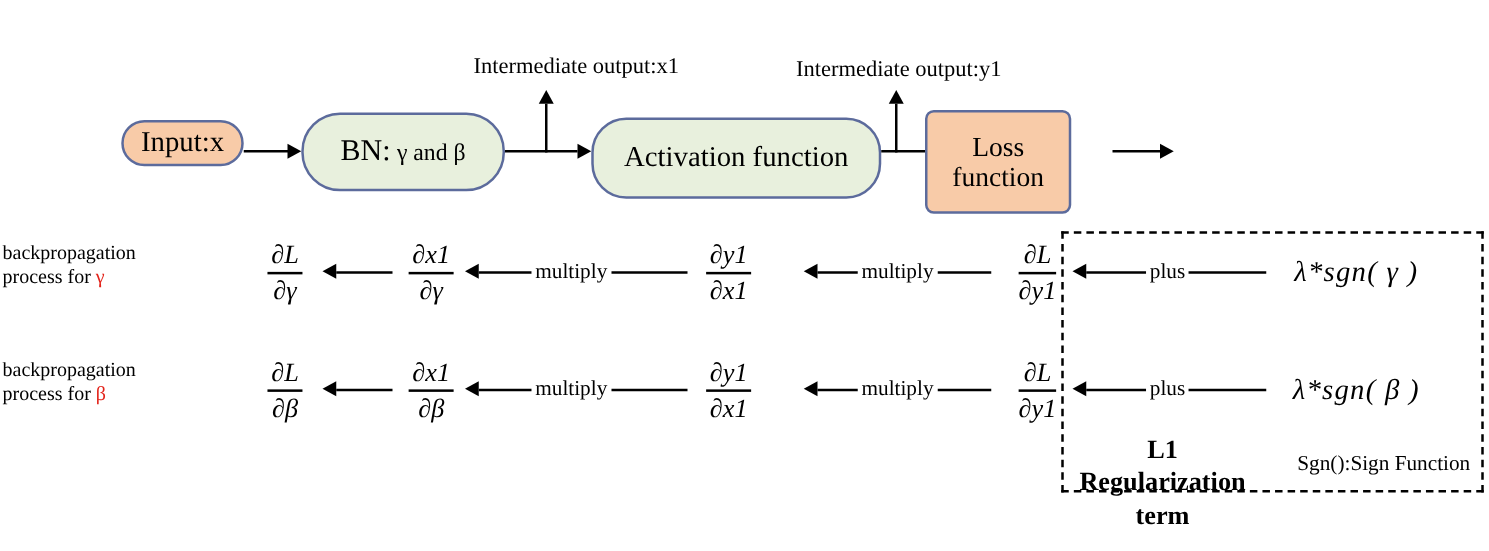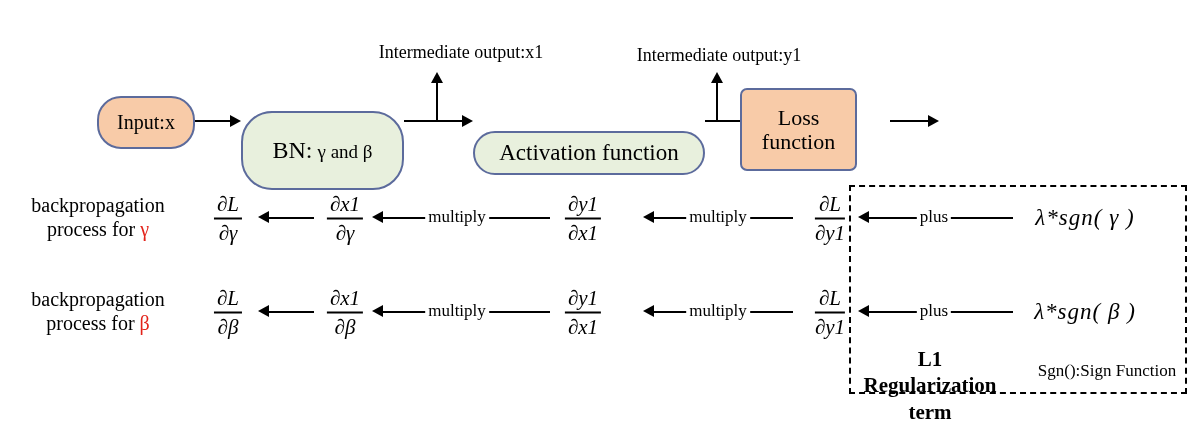--- a/index.html
+++ b/index.html
@@ -8,40 +8,40 @@
     font-family:"Liberation Serif", serif;color:#000;overflow:hidden;
   }
   
   .node{
     position:absolute;box-sizing:border-box;border:2px solid #5c6b9c;
     display:flex;flex-direction:column;align-items:center;justify-content:center;
     text-align:center;line-height:1.05;
   }
   .node.peach{background:#f8cba8;}
   .node.green{background:#e8f0dd;}
-  #node-input{left:97px;top:96px;width:98px;height:53px;border-radius:24px;font-size:20px;}
-  #node-bn{left:241px;top:90px;width:163px;height:79px;border-radius:31px;flex-direction:row;margin-top:21px;}
+  #node-input{left:97px;top:96px;width:98px;height:37px;border-radius:24px;font-size:23px;}
+  #node-bn{left:241px;top:90px;width:163px;height:63px;border-radius:31px;flex-direction:row;}
   #node-bn .bn-main{font-size:24px;}
   #node-bn .bn-sub{font-size:19px;margin-left:5px;padding-top:3px;}
-  #node-act{left:473px;top:94px;width:232px;height:44px;border-radius:28px;font-size:23px;margin-top:37px;}
+  #node-act{left:473px;top:94px;width:232px;height:65px;border-radius:28px;font-size:23px;}
   #node-loss{left:740px;top:88px;width:117px;height:83px;border-radius:7px;font-size:22px;}
   #node-output{left:939px;top:92px;width:104px;height:60px;border-radius:25px;font-size:22px;}
   
   .hline{position:absolute;height:2px;background:#000;}
   .vline{position:absolute;width:2px;background:#000;}
   .head-right{position:absolute;width:0;height:0;
     border-top:6px solid transparent;border-bottom:6px solid transparent;border-left:11px solid #000;}
   .head-left{position:absolute;width:0;height:0;
     border-top:6px solid transparent;border-bottom:6px solid transparent;border-right:11px solid #000;}
   .head-up{position:absolute;width:0;height:0;
     border-left:6px solid transparent;border-right:6px solid transparent;border-bottom:11px solid #000;}
   
   .inter-label{position:absolute;width:220px;text-align:center;font-size:18px;}
   
-  .bp-label{position:absolute;left:2px;width:192px;text-align:center;font-size:20px;line-height:1.2;}
+  .bp-label{position:absolute;left:2px;width:192px;font-size:16px;line-height:1.2;}
   .bp-label .param{color:#e3231a;}
   .frac{position:absolute;transform:translate(-50%,-50%);text-align:center;
     font-style:italic;font-size:21px;line-height:1;}
   .frac .num{display:block;border-bottom:2px solid #000;padding:1px 3px 3px;}
   .frac .den{display:block;padding-top:3px;}
   .op-label{position:absolute;transform:translateX(-50%);background:#fff;
     font-size:17px;padding:0 3px;}
   .reg-term{position:absolute;transform:translate(-50%,-50%);
     font-style:italic;font-size:23px;letter-spacing:1px;white-space:nowrap;}
   

